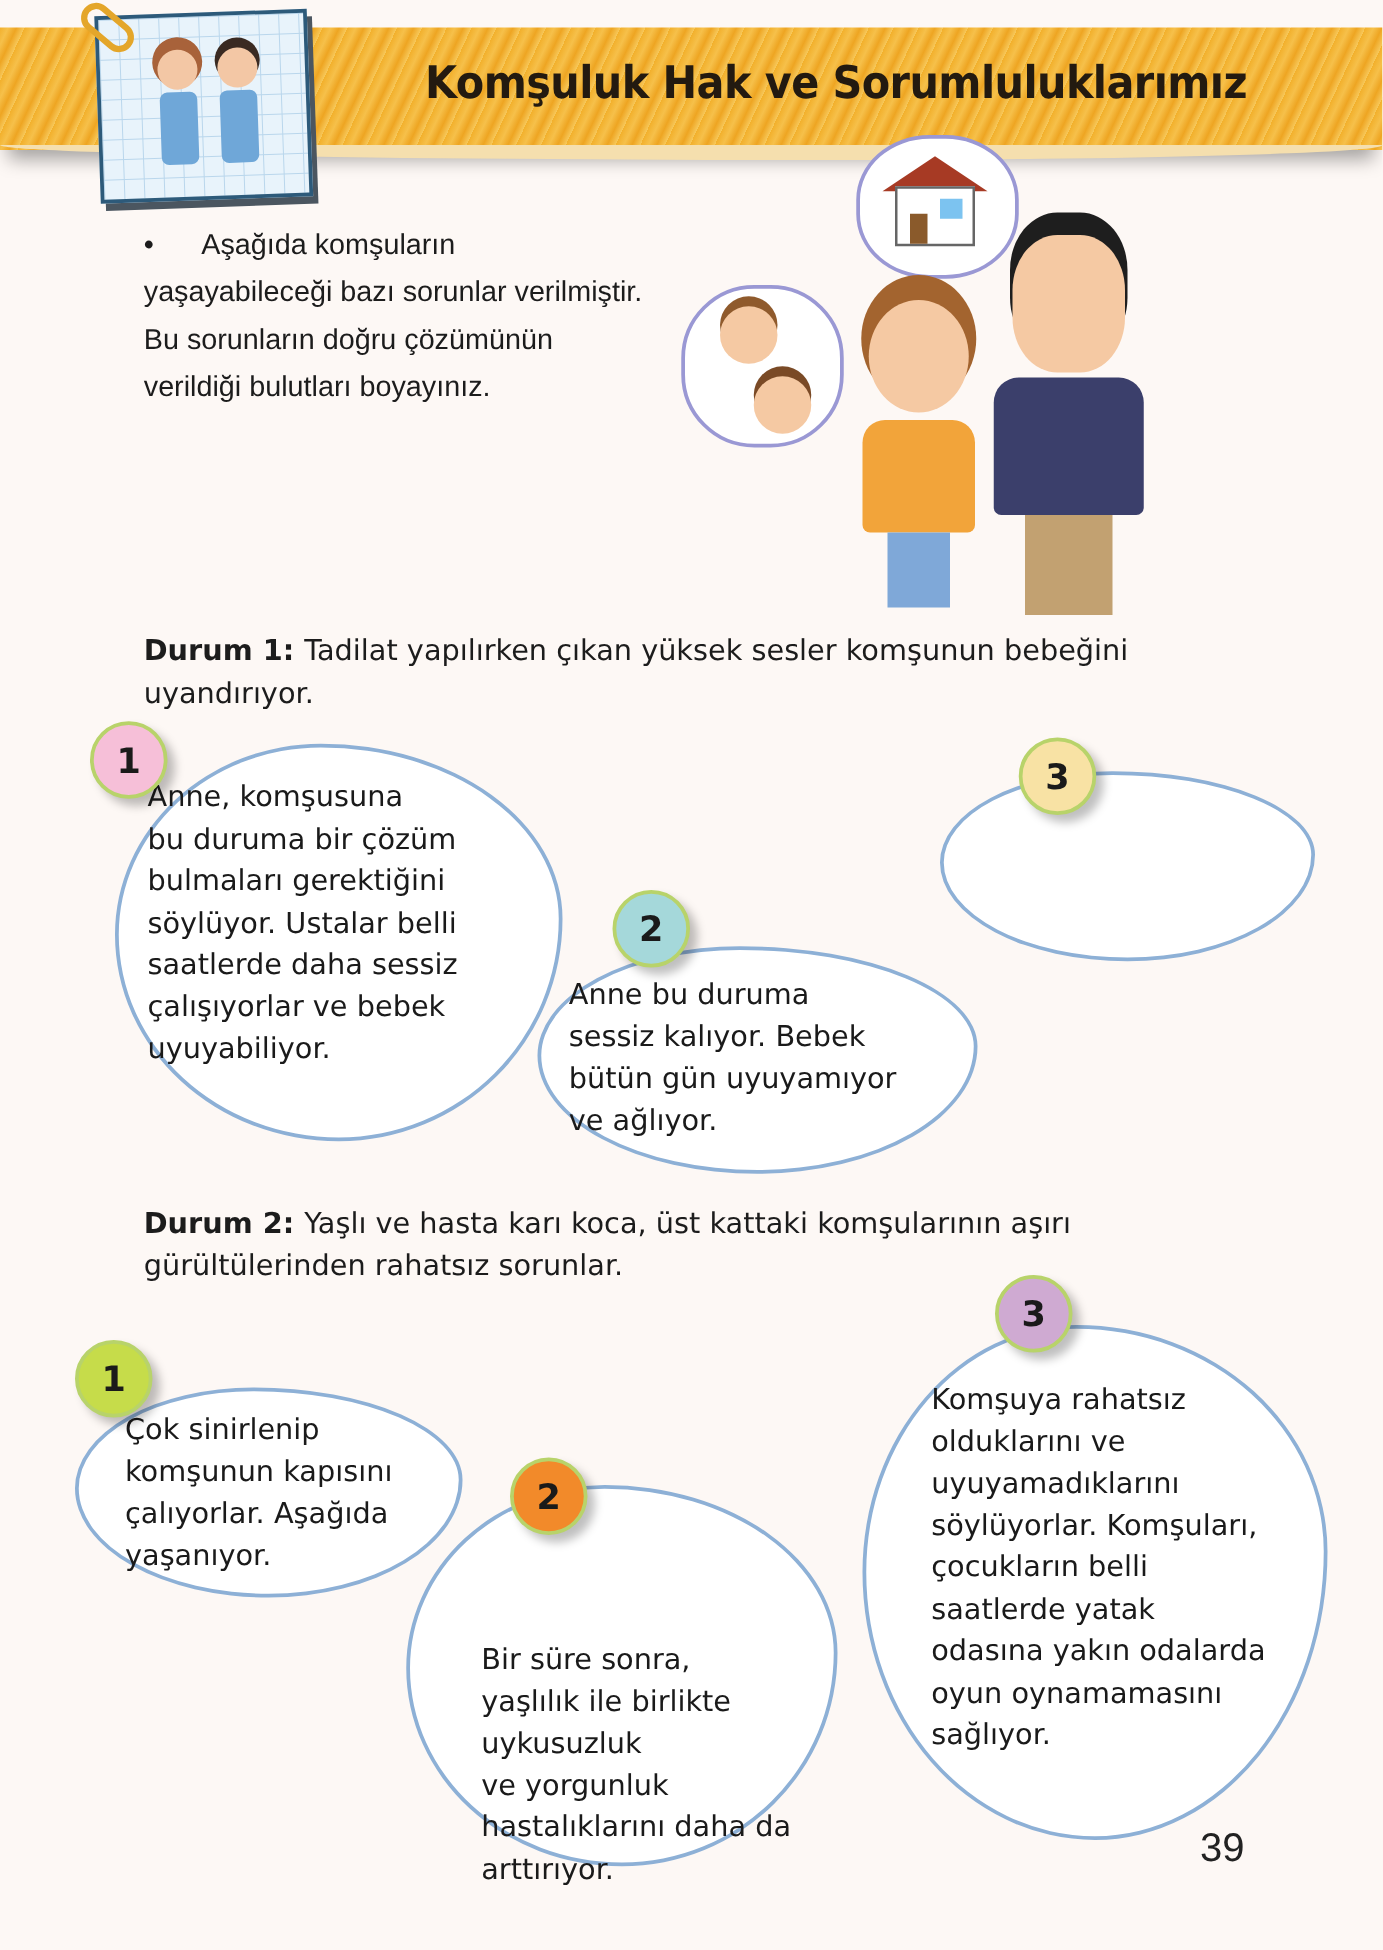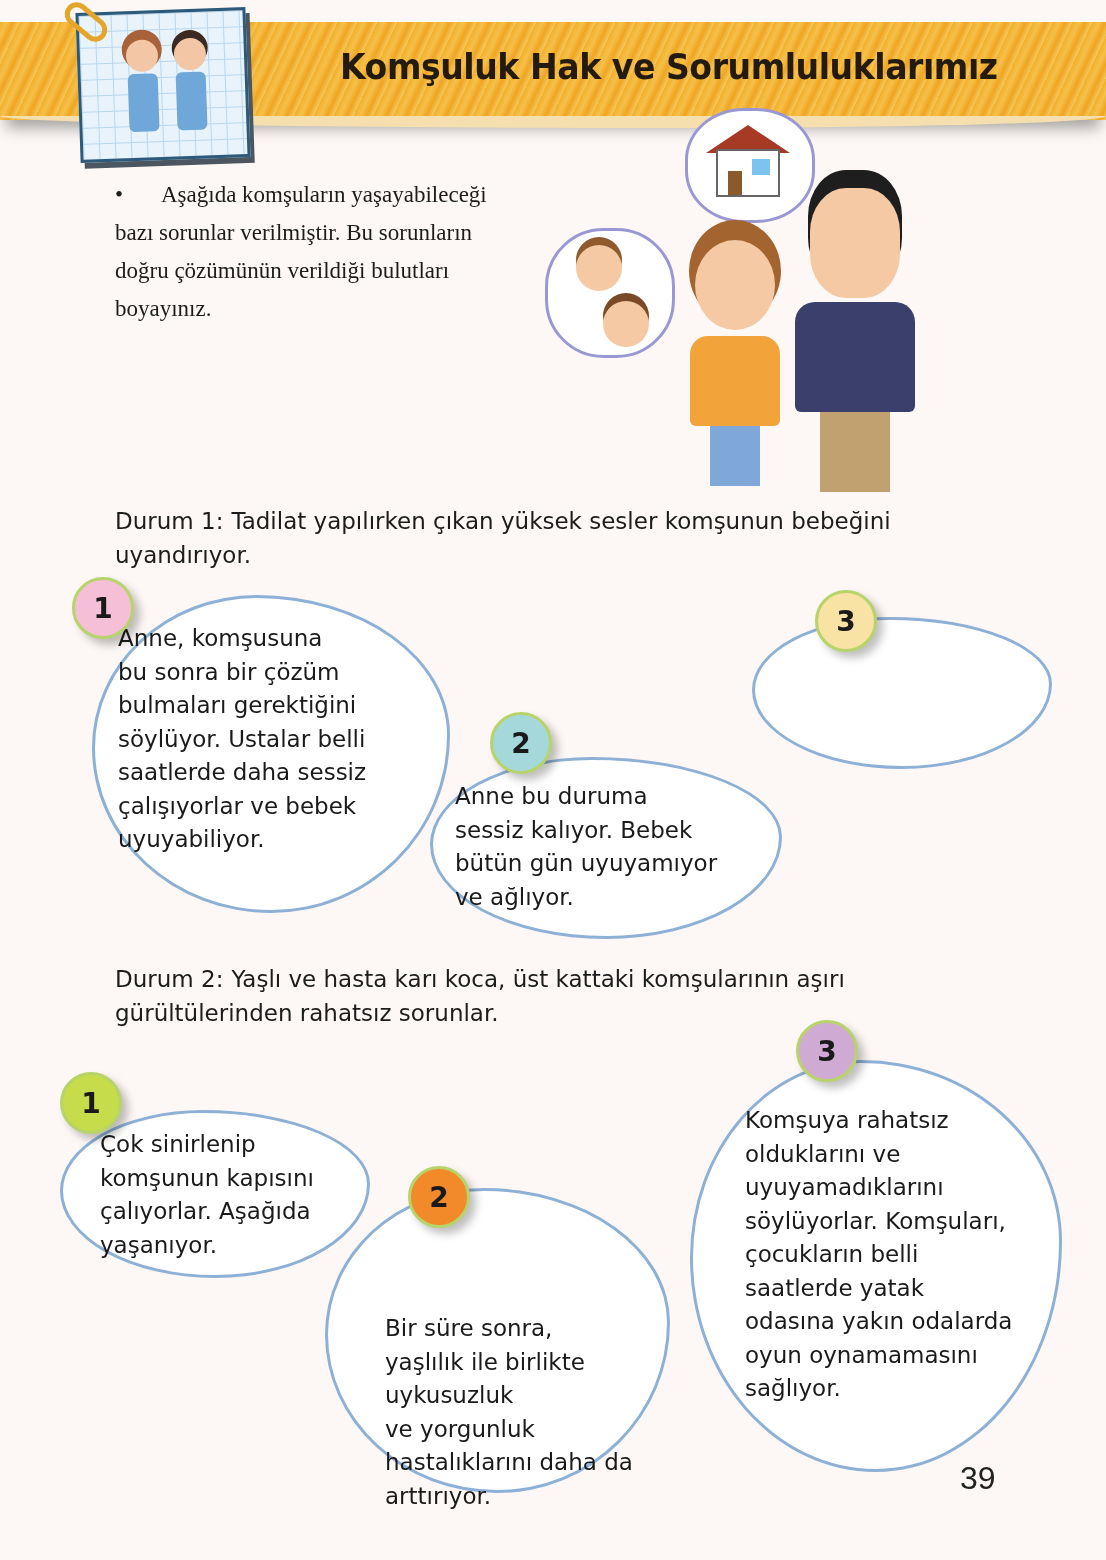--- a/index.html
+++ b/index.html
@@ -49,21 +49,21 @@
   .kid .head { width: 32px; height: 32px; border-radius: 50%; background: #f3c7a5; margin: 0 auto; }
   .kid .body { width: 30px; height: 58px; margin: 2px auto 0; background: #6fa7d8; border-radius: 6px; }
   .kid-girl { left: 44px; }
   .kid-girl .head { box-shadow: 0 -6px 0 4px #a8623a; }
   .kid-boy { left: 92px; }
   .kid-boy .head { box-shadow: 0 -6px 0 2px #3a2a22; }
 
   
   .instruction {
     position: absolute; left: 115px; top: 176px; width: 400px;
-    font-family: Liberation Serif, serif; font-size: 23px; line-height: 38px;
+    font-family: Liberation Sans, sans-serif; font-size: 23px; line-height: 38px;
     color: #1c1c1c; font-weight: 300;
   }
   .instruction .bullet { display: inline-block; width: 46px; }
 
   
   .illustration { position: absolute; left: 540px; top: 100px; width: 400px; height: 390px; }
   .thought-cloud {
     position: absolute; background: #fff; border: 3px solid #9a98d4; border-radius: 45%;
   }
   .house-cloud { left: 145px; top: 8px; width: 130px; height: 115px; }
@@ -88,21 +88,21 @@
   .man { position: absolute; left: 250px; top: 88px; width: 130px; height: 300px; }
   .man .m-head { width: 90px; height: 110px; border-radius: 40%; background: #f5c9a3; margin: 0 auto; box-shadow: 0 -16px 0 2px #1e1e1e; }
   .man .m-body { width: 120px; height: 110px; margin: 4px auto 0; background: #3b3f6b; border-radius: 20px 20px 6px 6px; }
   .man .m-legs { width: 70px; height: 80px; margin: 0 auto; background: #c2a171; }
 
   
   .situation {
     position: absolute; left: 115px; width: 880px;
     font-family: "DejaVu Sans", sans-serif; font-size: 23px; line-height: 34px; color: #1c1c1c;
   }
-  .situation .label { font-weight: normal; margin-right: 8px; }
+  .situation .label { font-weight: bold; margin-right: 8px; }
   #situation-1 { top: 504px; }
   #situation-2 { top: 962px; }
 
   
   .cloud {
     position: absolute; background: #fff;
     border: 3px solid #8db0d6;
     border-radius: 46% 54% 50% 50% / 48% 44% 56% 52%;
     box-shadow:
       inset 0 0 0 0 transparent;
@@ -196,21 +196,21 @@
         <div class="m-legs"></div>
     </div>
   </div>
 
   <div class="situation" id="situation-1">
     <span class="label">Durum 1:</span><span>Tadilat yapılırken çıkan yüksek sesler komşunun bebeğini uyandırıyor.</span>
   </div>
 
   <div class="cloud" id="d1-c1"></div>
   <div class="cloud-text" id="d1-c1-text">      Anne, komşusuna
-bu sonra bir çözüm
+bu duruma bir çözüm
 bulmaları gerektiğini
 söylüyor. Ustalar belli
 saatlerde daha sessiz
 çalışıyorlar ve bebek
 uyuyabiliyor.</div>
   <div class="badge" id="d1-b1" style="background:#f6bfd8">1</div>
 
   <div class="cloud" id="d1-c2"></div>
   <div class="cloud-text" id="d1-c2-text">    Anne bu duruma
 sessiz kalıyor. Bebek

